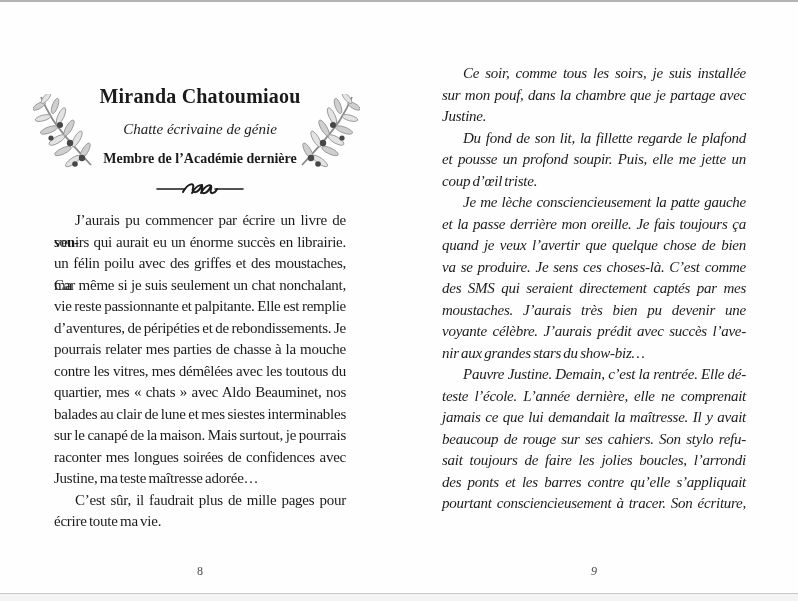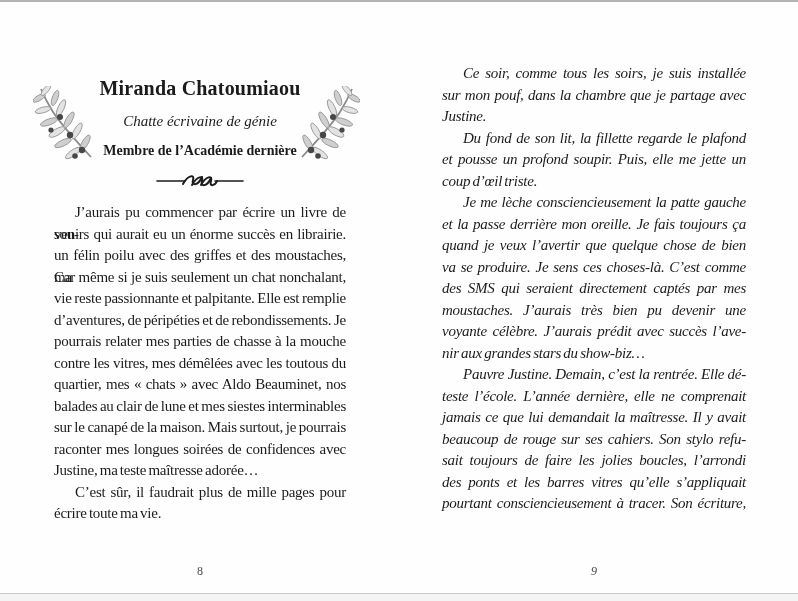--- a/index.html
+++ b/index.html
@@ -11,21 +11,21 @@
   }
   .top-edge{position:absolute;top:0;left:0;width:798px;height:2px;background:#b3b3b3;}
   .bottom-line{position:absolute;top:593px;left:0;width:798px;height:1px;background:#c9c9c9;}
   .bottom-strip{position:absolute;top:594px;left:0;width:798px;height:7px;background:#f4f4f4;}
 
   .page{position:absolute;top:0;height:601px;}
   .page-left{left:54px;width:292px;}
   .page-right{left:442px;width:304px;font-style:italic;}
 
   .chapter-header{position:relative;text-align:center;}
-  .author-name{margin:0;padding-top:78px;font-size:20px;line-height:20px;font-weight:bold;letter-spacing:0.2px;}
+  .author-name{margin:8px;padding-top:78px;font-size:20px;line-height:20px;font-weight:bold;letter-spacing:0.2px;}
   .book-subtitle{margin-top:15px;font-size:15px;line-height:16px;font-style:italic;}
   .author-affiliation{margin-top:14px;font-size:14px;line-height:15px;font-weight:bold;}
   .divider-svg{display:block;margin:16px auto 0 auto;}
 
   .branch{position:absolute;}
   .branch-left{left:-21px;top:86px;}
   .branch-right{right:-14px;top:86px;}
 
   .body-text{
     font-size:15px;line-height:21.5px;
@@ -144,21 +144,21 @@
         <div class="line">moustaches. J’aurais très bien pu devenir une</div>
         <div class="line">voyante célèbre. J’aurais prédit avec succès l’ave-</div>
         <div class="line last">nir aux grandes stars du show-biz…</div>
       </div>
       <div class="para">
         <div class="line first">Pauvre Justine. Demain, c’est la rentrée. Elle dé-</div>
         <div class="line">teste l’école. L’année dernière, elle ne comprenait</div>
         <div class="line">jamais ce que lui demandait la maîtresse. Il y avait</div>
         <div class="line">beaucoup de rouge sur ses cahiers. Son stylo refu-</div>
         <div class="line">sait toujours de faire les jolies boucles, l’arrondi</div>
-        <div class="line">des ponts et les barres vitres qu’elle s’appliquait</div>
+        <div class="line">des ponts et les barres contre qu’elle s’appliquait</div>
         <div class="line">pourtant consciencieusement à tracer. Son écriture,</div>
       </div>
     </div>
 
   <div class="page-number">9</div>
 </div>
 
 <div class="bottom-line"></div>
 <div class="bottom-strip"></div>
 

